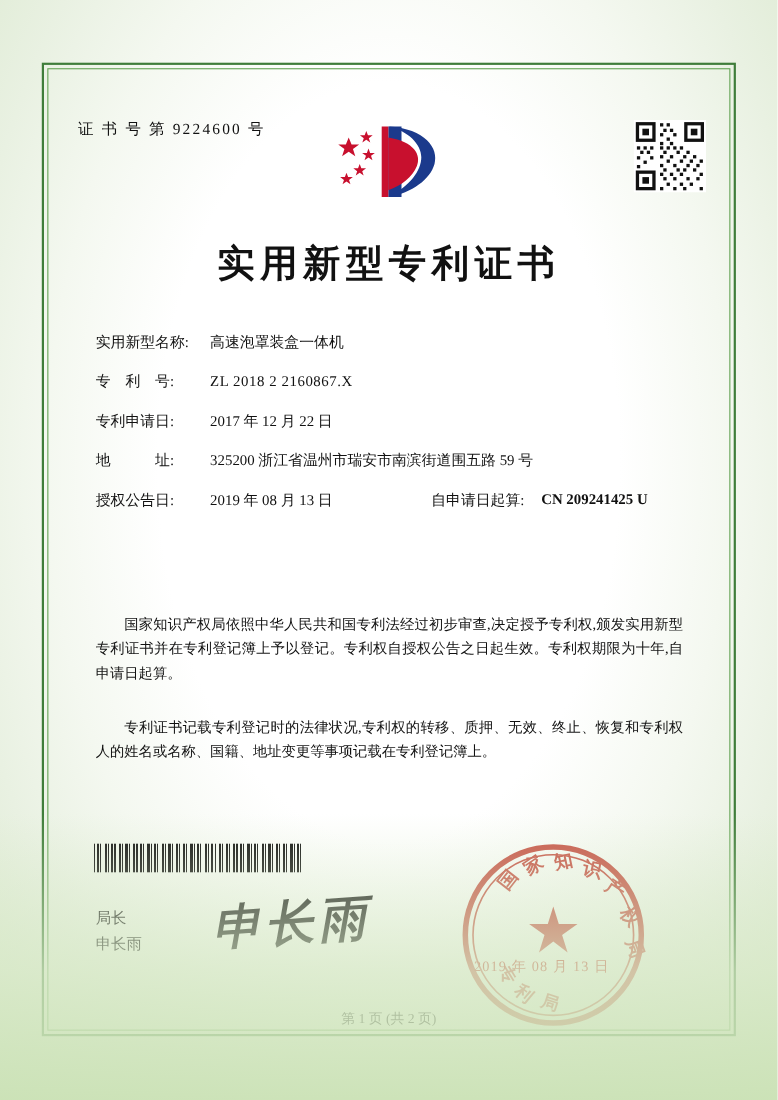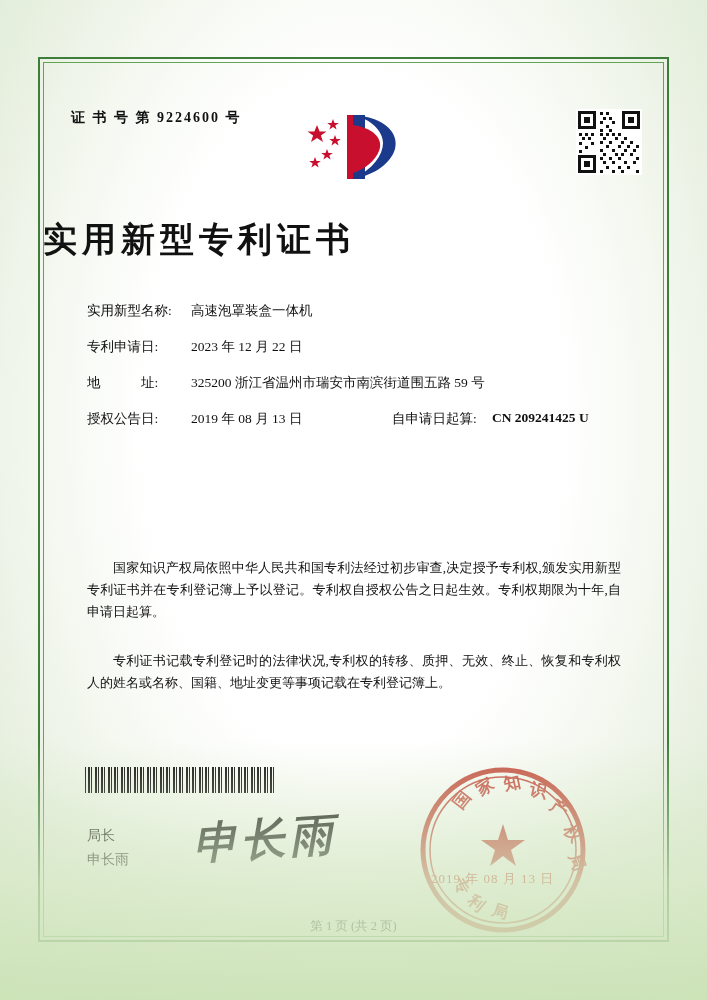--- a/index.html
+++ b/index.html
@@ -47,41 +47,41 @@
   }
 
   
   .cert-no {
     position: absolute;
     left: 28px; top: 47px;
     font-size: 14px;
     letter-spacing: 2px;
     color: #111;
     white-space: nowrap;
-    font-weight: bold;
   }
 
   
   .logo {
     position: absolute;
     left: 252px; top: 47px;
     width: 112px; height: 76px;
   }
 
   
   .qr {
     position: absolute;
     right: 22px; top: 47px;
     width: 66px; height: 66px;
   }
 
   
   .main-title {
     position: absolute;
     left: 0; right: 0; top: 155px;
+    text-align: center;
     font-size: 34px;
     font-weight: bold;
     letter-spacing: 5px;
     color: #111;
     font-family: Liberation Mono, monospace;
   }
 
   
   .fields {
     position: absolute;
@@ -290,21 +290,24 @@
       </svg>
     </div>
 
     <div class="main-title">实用新型专利证书</div>
 
     <div class="fields">
       <div class="row">
         <span class="label">实用新型名称:</span><span class="value">高速泡罩装盒一体机</span>
       </div>
       <div class="row">
-        <span class="label">专利申请日:</span><span class="value">2023 年 12 月 22 日</span>
+        <span class="label">专　利　号:</span><span class="value mono">ZL 2018 2 2160867.X</span>
+      </div>
+      <div class="row">
+        <span class="label">专利申请日:</span><span class="value">2017 年 12 月 22 日</span>
       </div>
       <div class="row">
         <span class="label">地　　　址:</span><span class="value">325200 浙江省温州市瑞安市南滨街道围五路 59 号</span>
       </div>
       <div class="row">
         <span class="label">授权公告日:</span><span class="value">2019 年 08 月 13 日</span>
         <span class="right-label">自申请日起算:</span>
         <span class="right-value mono">CN 209241425 U</span>
       </div>
     </div>

